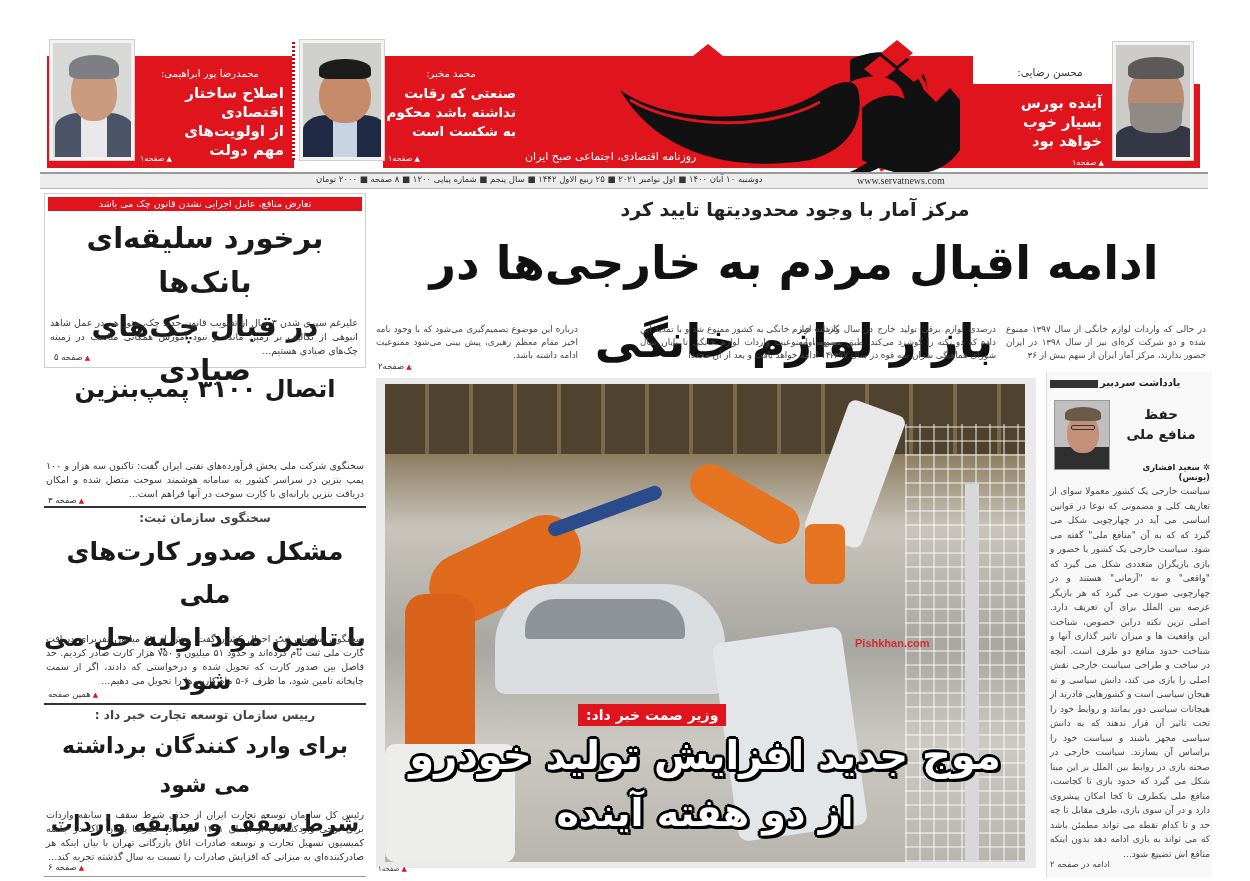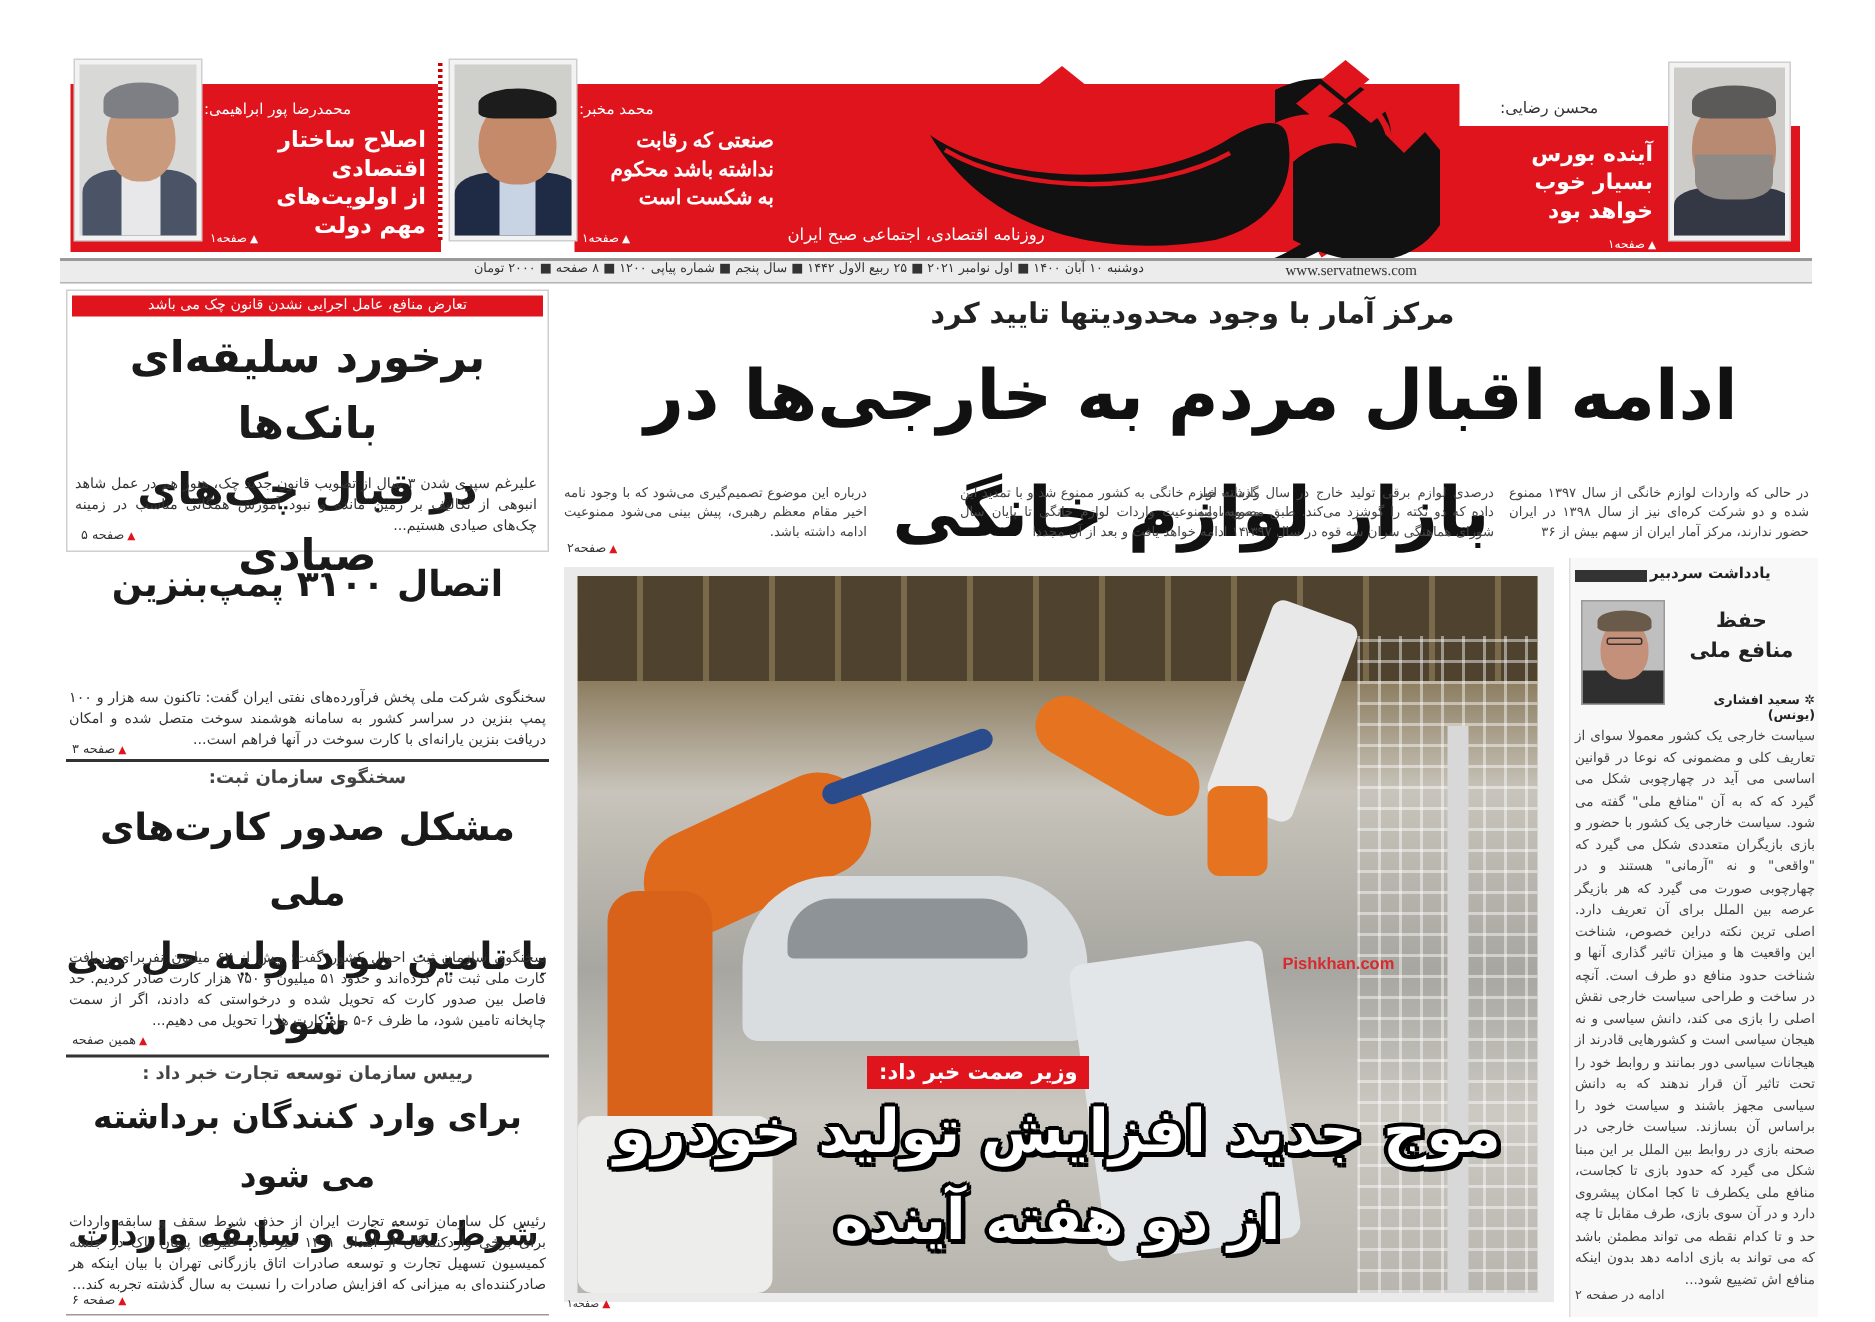--- a/index.html
+++ b/index.html
@@ -7,21 +7,21 @@
   body { font-family: "DejaVu Sans", sans-serif; color: #1a1a1a; position: relative; direction: rtl; }
 
   .abs { position: absolute; }
 
   
   .red-band { position: absolute; background: #e0141c; }
   .teaser-photo { position: absolute; background: #d9d9d9; border: 3px solid #f2f2f2; box-shadow: 0 0 0 1px #cfcfcf; overflow: hidden; }
   .face { position: absolute; border-radius: 50% 50% 45% 45%; background: #c99a7c; }
   .hair { position: absolute; border-radius: 50% 50% 20% 20%; }
   .suit { position: absolute; border-radius: 30% 30% 0 0; }
-  .teaser-kicker { position: absolute; font-size: 10px; color: #ffffff; text-align: left; }
+  .teaser-kicker { position: absolute; font-size: 10px; color: #ffffff; text-align: center; }
   .teaser-kicker.dark { color: #333; }
   .teaser-head { position: absolute; font-size: 15px; font-weight: bold; color: #ffffff; line-height: 19px; text-align: right; }
   .teaser-ref { position: absolute; font-size: 8px; color: #ffffff; }
   .teaser-ref::before { content: "▲"; font-size: 7px; margin-left: 2px; }
 
   .logo-wrap { position: absolute; left: 520px; top: 30px; width: 450px; height: 160px; }
   .logo-tagline { position: absolute; left: 525px; top: 150px; font-size: 11px; color: #ffffff; }
   .site-url { position: absolute; left: 857px; top: 175px; font-family: "Liberation Serif", serif; font-size: 10px; color: #333; direction: ltr; }
 
   .date-strip { position: absolute; left: 40px; top: 172px; width: 1168px; height: 17px; background: #ececec; border-top: 2px solid #9a9a9a; border-bottom: 1px solid #b5b5b5; }
@@ -83,21 +83,21 @@
   </div>
   <div class="teaser-ref" style="left:140px; top:154px;">صفحه۱</div>
 
   <div class="teaser-photo" style="left:300px; top:40px; width:84px; height:120px; background:#cfd0cc;">
     <div class="suit" style="left:0px; top:72px; width:84px; height:48px; background:#1f2a44;"></div>
     <div class="abs" style="left:30px; top:72px; width:24px; height:48px; background:#c8d3e4;"></div>
     <div class="face" style="left:16px; top:24px; width:52px; height:56px; background:#c58a6a;"></div>
     <div class="hair" style="left:16px; top:16px; width:52px; height:20px; background:#1c1c1c;"></div>
   </div>
   <div class="teaser-kicker" style="left:386px; top:68px; width:130px;">محمد مخبر:</div>
-  <div class="teaser-head" style="left:386px; top:84px; width:130px; font-size:13.5px;font-family:Liberation Serif, serif;">
+  <div class="teaser-head" style="left:386px; top:84px; width:130px; font-size:13.5px;">
     <div>صنعتی که رقابت</div>
     <div>نداشته باشد محکوم</div>
     <div>به شکست است</div>
   </div>
   <div class="teaser-ref" style="left:388px; top:154px;">صفحه۱</div>
 
   <div class="logo-wrap">
     <svg width="450" height="160" viewBox="0 0 450 160">
 
       <polygon points="188,14 208,30 188,46 168,30" fill="#e0141c"></polygon>

